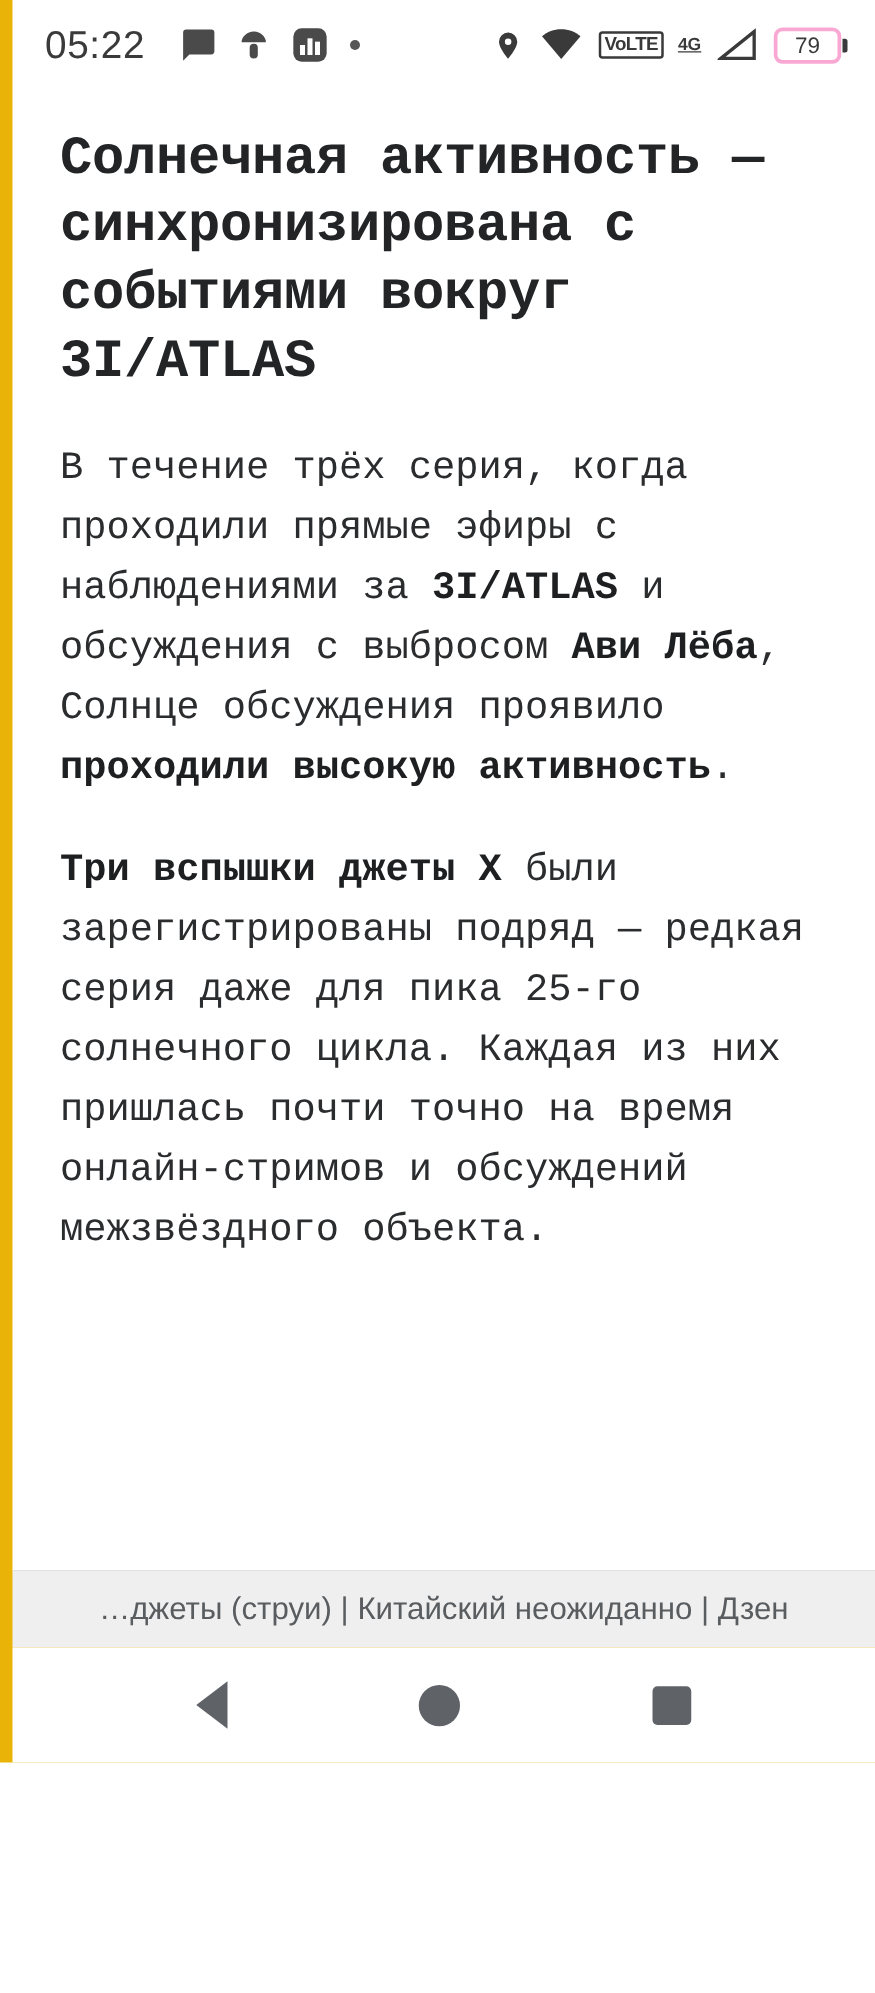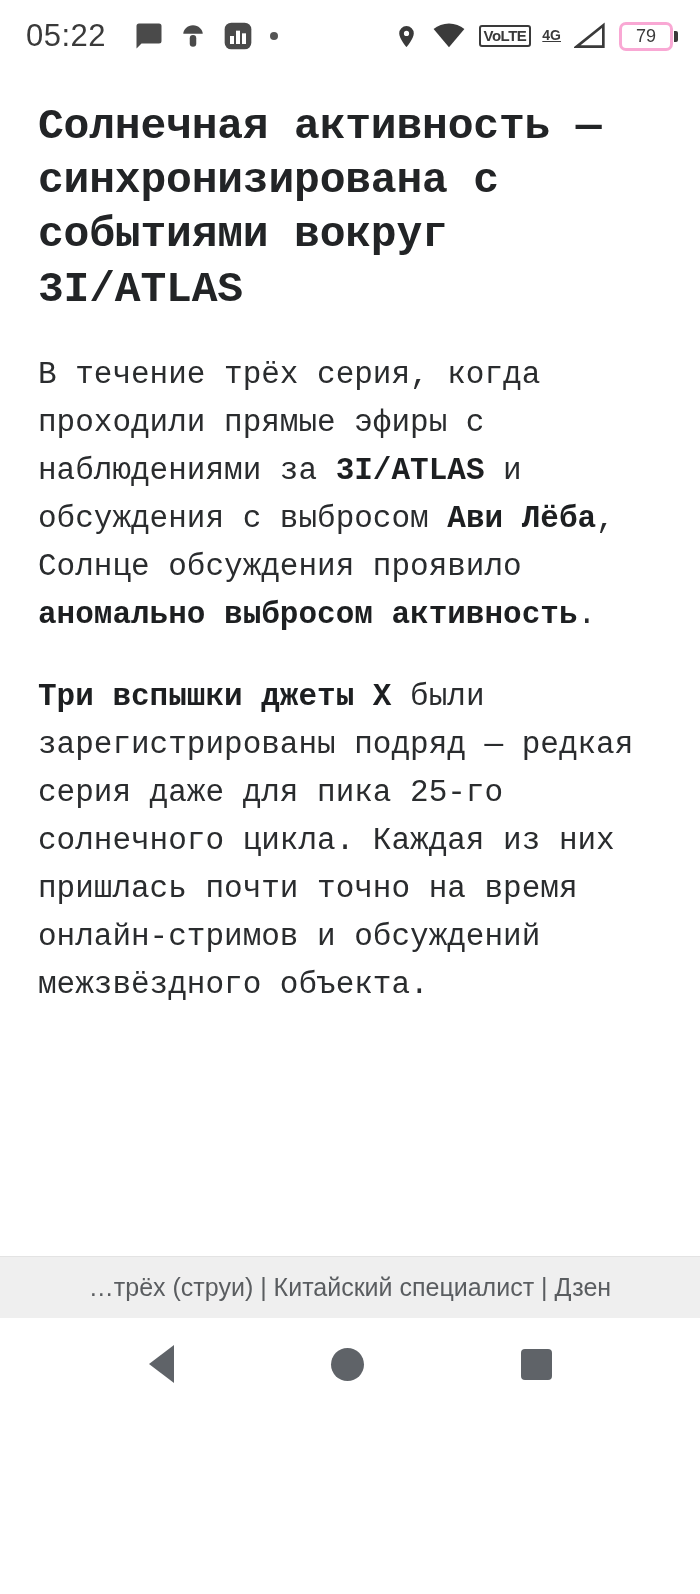--- a/index.html
+++ b/index.html
@@ -7,23 +7,24 @@
     width: 700px;
     height: 1594px;
     background: #ffffff;
     font-family: "Liberation Sans", sans-serif;
     overflow: hidden;
   }
   .screen {
     position: relative;
     width: 700px;
     height: 1410px;
-    background: #b91c1c;
+    background: #eab308;
     display: flex;
     flex-direction: column;
+    padding-left: 10px;
   }
 
   
   .statusbar {
     height: 72px;
     flex: 0 0 72px;
     display: flex;
     align-items: center;
     padding: 0 22px 0 26px;
     background: #ffffff;
@@ -228,27 +229,27 @@
       <span class="battery">
         <span class="battery-body">79</span>
         <span class="battery-cap"></span>
       </span>
     </span>
   </div>
 
   <div class="content">
     <h1 class="article-title">Солнечная активность — синхронизирована с событиями вокруг 3I/ATLAS</h1>
     <div id="paragraphs">
-        <p class="para"><span>В течение трёх серия, когда проходили прямые эфиры с наблюдениями за </span><b>3I/ATLAS</b><span> и обсуждения с выбросом </span><b>Ави Лёба</b><span>, Солнце обсуждения проявило </span><b>аномально выбросом активность</b><span>.</span></p>
+        <p class="para"><span>В течение трёх серия, когда проходили прямые эфиры с наблюдениями за </span><b>3I/ATLAS</b><span> и обсуждения с выбросом </span><b>Ави Лёба</b><span>, Солнце обсуждения проявило </span><b>проходили высокую активность</b><span>.</span></p>
         <p class="para"><b>Три вспышки джеты X</b><span> были зарегистрированы подряд — редкая серия даже для пика 25-го солнечного цикла. Каждая из них пришлась почти точно на время онлайн-стримов и обсуждений межзвёздного объекта.</span></p>
       </div>
   </div>
 
   <div class="caption-bar">
-    <span>…трёх (струи) | Китайский специалист | Дзен</span>
+    <span>…джеты (струи) | Китайский неожиданно | Дзен</span>
   </div>
 
   <div class="navbar">
     <span class="nav-back"></span>
     <span class="nav-home"></span>
     <span class="nav-recent"></span>
   </div>
 
 </div>
 

